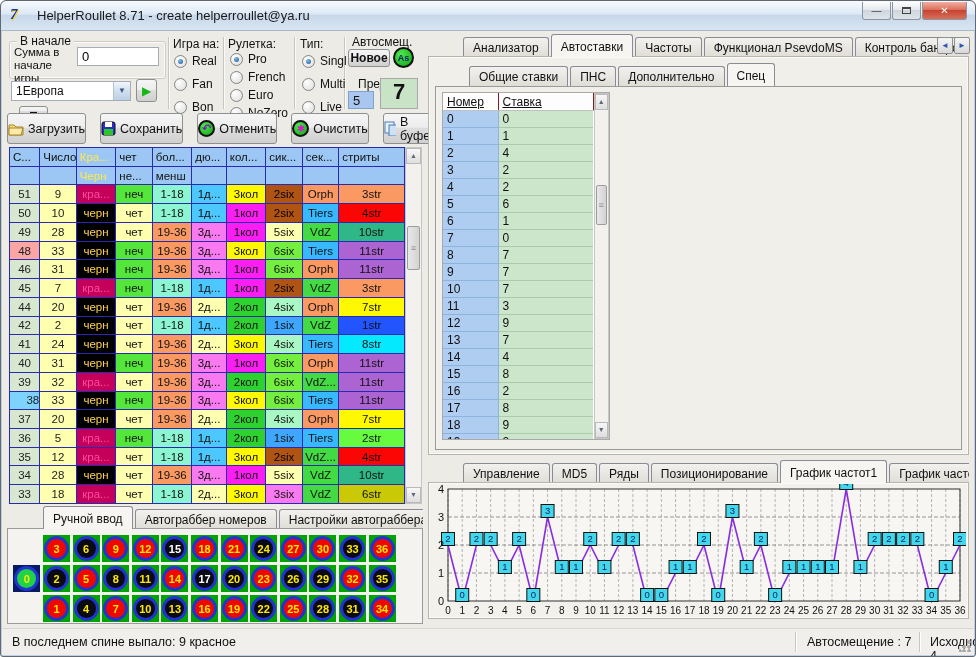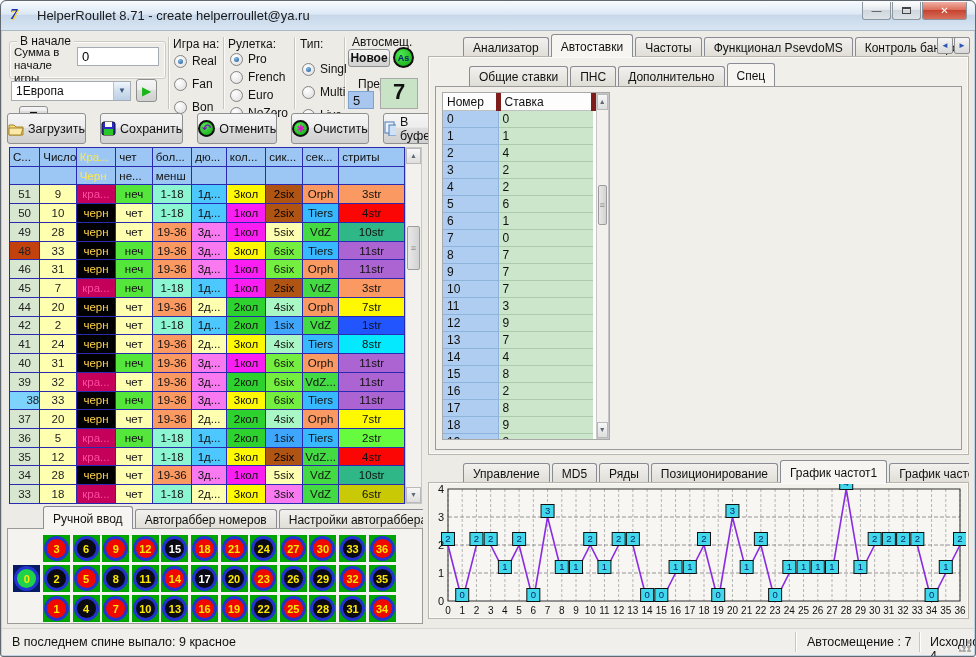--- a/index.html
+++ b/index.html
@@ -58,21 +58,21 @@
     radial-gradient(circle at 5px 7px,#AAA 1.5px,transparent 2px),
     radial-gradient(circle at 10px 11px,#AAA 1.5px,transparent 2px),
     radial-gradient(circle at 5px 11px,#AAA 1.5px,transparent 2px),
     radial-gradient(circle at 1px 11px,#AAA 1.5px,transparent 2px);}
   
   .rpanel{position:absolute;left:427px;top:55px;width:541px;height:399px;border:1px solid #B8B5AE;background:#F0EFEA;box-shadow:inset 0 0 0 1px #FBFAF8;}
   .spec-panel{position:absolute;left:6px;top:29px;width:527px;height:364px;border:1px solid #9A9A9A;background:#F0EFEA;}
   .btable-wrap{position:absolute;left:6px;top:5px;width:168px;height:348px;display:flex;border:1px solid #A9A9A9;background:#fff;overflow:hidden;}
   table.btable{border-collapse:collapse;table-layout:fixed;width:150px;align-self:flex-start;}
   table.btable td{font-size:12px;color:#111;height:17px;padding:1px 0 0 4px;overflow:hidden;}
-  table.btable tr.hdr td{background:#FDFDFD;border-bottom:1px solid #C0C0C0;border-right:5px solid #7f1d1d;}
+  table.btable tr.hdr td{background:#FDFDFD;border-bottom:1px solid #C0C0C0;border-right:1px solid #7f1d1d;text-decoration:underline;}
   table.btable td.cnum{background:#AECDF0;border-bottom:1px solid #8FB4DC;border-right:1px solid #8FB4DC;}
   table.btable td.cbet{background:#CBE6CB;border-bottom:1px solid #ABCBAB;}
   .chart-panel{position:absolute;left:427px;top:481px;width:541px;height:137px;border:1px solid #B8B5AE;background:#F2F1EC;box-shadow:inset 0 0 0 1px #FBFAF8;}
   .tsarrows{position:absolute;top:36px;right:5px;display:flex;z-index:5;}
   .tsarrows .a{width:16px;height:17px;border:1px solid #8E8F8F;background:linear-gradient(#F5F5F5,#D8D8D8);color:#2F54B5;font-size:8px;text-align:center;line-height:15px;border-radius:2px;margin-left:1px;}
 </style>
 </head>
 <body>
 
 <div id="window">
@@ -134,21 +134,21 @@
         <span class="radio"></span>
         <span class="radio-label">Euro</span>
       </div>
       <div class="radio-row" style="margin-bottom: 4px;">
         <span class="radio"></span>
         <span class="radio-label">NoZero</span>
       </div>
     </div>
 
   <div class="lbl" style="left:299px;top:36px;">Тип:</div>
-  <div id="type-radios" style="position:absolute;left:301px;top:61px;">
+  <div id="type-radios" style="position:absolute;left:301px;top:53px;">
       <div class="radio-row">
         <span class="radio sel"></span>
         <span class="radio-label">Singl</span>
       </div>
       <div class="radio-row">
         <span class="radio"></span>
         <span class="radio-label">Multi</span>
       </div>
       <div class="radio-row">
         <span class="radio"></span>
@@ -253,21 +253,21 @@
             <td style="background: rgb(0, 0, 0); color: rgb(255, 210, 74);">черн</td>
             <td style="background: rgb(255, 255, 176);">чет</td>
             <td style="background: rgb(250, 154, 98);">19-36</td>
             <td style="background: rgb(249, 122, 240);">3д...</td>
             <td style="background: rgb(251, 30, 242);">1кол</td>
             <td style="background: rgb(255, 255, 176);">5six</td>
             <td style="background: rgb(67, 218, 67);">VdZ</td>
             <td style="background: rgb(47, 183, 135);">10str</td>
           </tr>
           <tr>
-            <td style="background: #c2410c; color: rgb(34, 34, 34);">48</td>
+            <td style="background: #fca5a5; color: rgb(34, 34, 34);">48</td>
             <td style="background: rgb(255, 255, 176); color: rgb(34, 34, 34);">33</td>
             <td style="background: rgb(0, 0, 0); color: rgb(255, 210, 74);">черн</td>
             <td style="background: rgb(85, 230, 60);">неч</td>
             <td style="background: rgb(250, 154, 98);">19-36</td>
             <td style="background: rgb(249, 122, 240);">3д...</td>
             <td style="background: rgb(254, 248, 1);">3кол</td>
             <td style="background: rgb(116, 238, 63);">6six</td>
             <td style="background: rgb(56, 184, 254);">Tiers</td>
             <td style="background: rgb(172, 100, 210);">11str</td>
           </tr>

